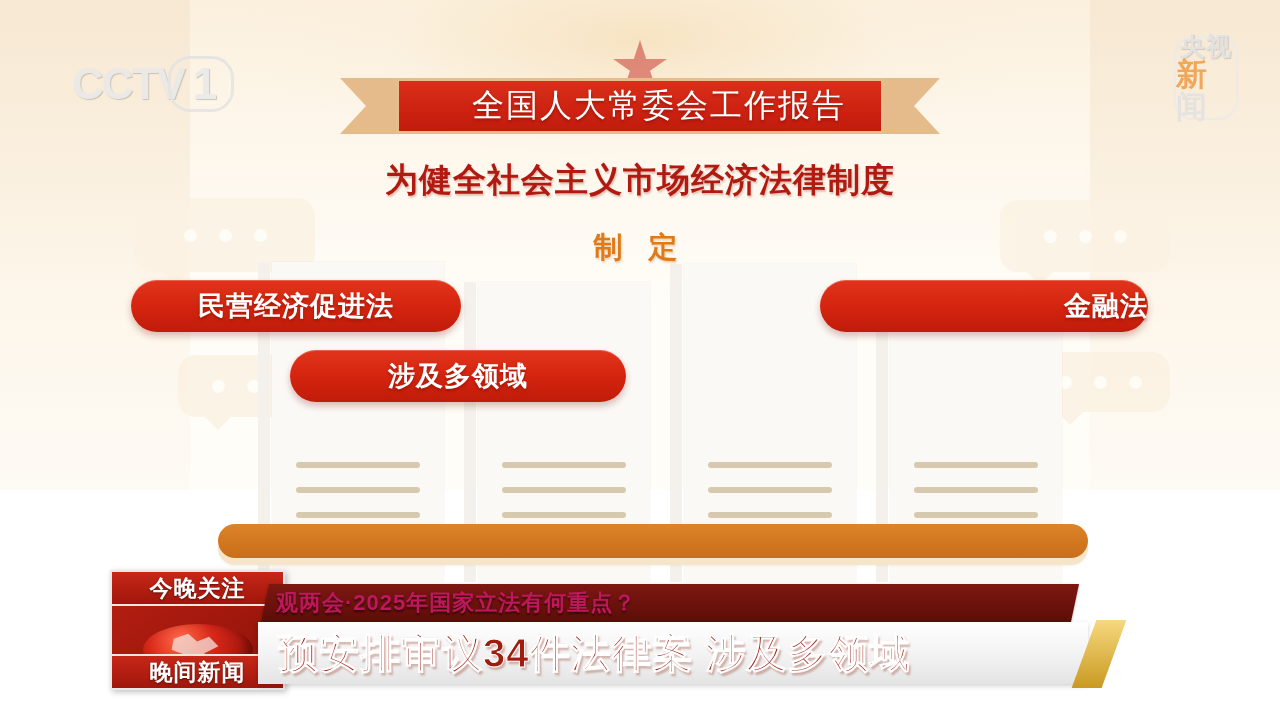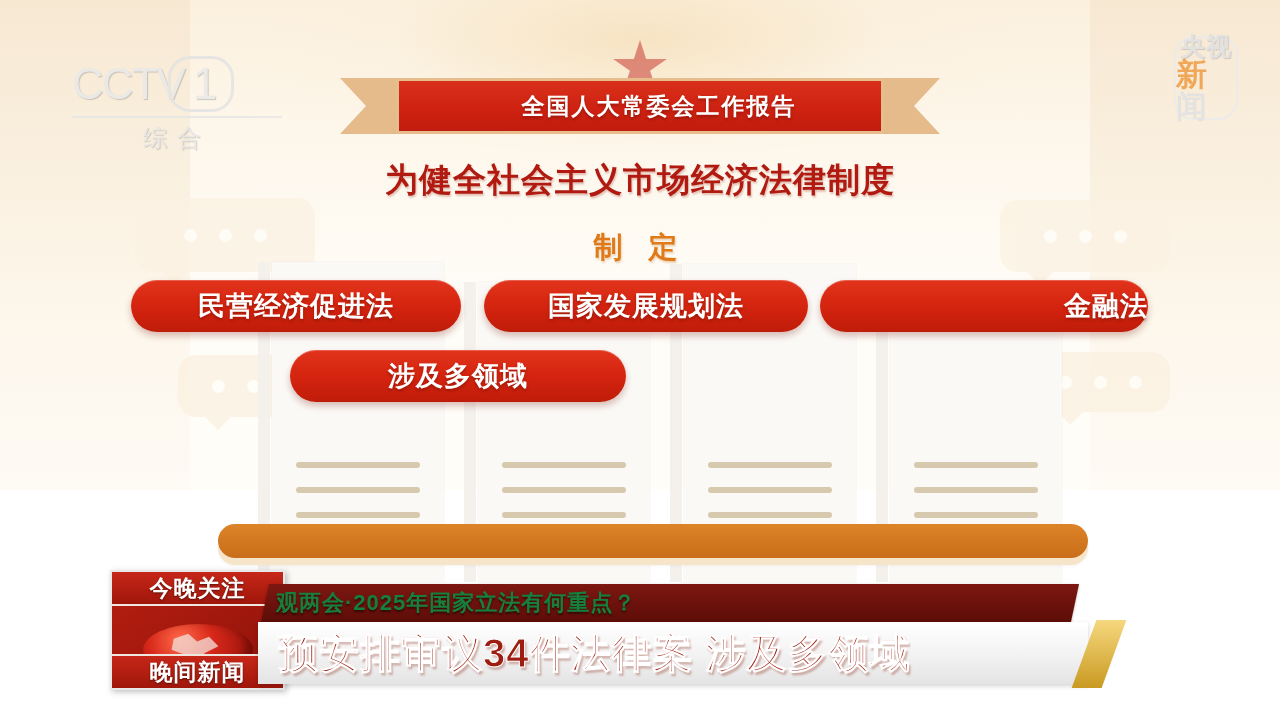--- a/index.html
+++ b/index.html
@@ -77,21 +77,21 @@
   }
   .ribbon .tail.l { left:0; clip-path:polygon(0 0,100% 0,100% 100%,0 100%,26px 50%); }
   .ribbon .tail.r { right:0; clip-path:polygon(0 0,100% 0,calc(100% - 26px) 50%,100% 100%,0 100%); }
   .ribbon .plate {
     position:absolute; left:56px; right:56px; top:0; bottom:0;
     background:linear-gradient(180deg,#d8301a 0%,#cf2212 55%,#c01c0d 100%);
     border:3px solid #e8bd8e;
     display:flex; align-items:center; justify-content:center;
   }
   .ribbon .plate span {
-    color:#fff; font-size:23px; font-weight:bold; letter-spacing:2px;
+    color:#fff; font-size:32px; font-weight:normal; letter-spacing:2px;
     text-shadow:0 2px 3px rgba(90,10,0,.45);
     margin-left:38px;
   }
 
   .subtitle {
     position:absolute; left:0; right:0; top:158px; text-align:center;
     color:#b01a10; font-size:33px; font-weight:bold; letter-spacing:1px;
     text-shadow:1px 2px 2px rgba(150,40,20,.28);
   }
   .enact {
@@ -108,21 +108,21 @@
     box-shadow:0 4px 7px rgba(120,25,10,.28), inset 0 1px 0 rgba(255,255,255,.22);
   }
   .pill span {
     color:#fff; font-size:27px; font-weight:bold; letter-spacing:1px;
     text-shadow:0 2px 3px rgba(110,15,0,.5);
   }
 
   
   .cctv-logo { position:absolute; left:72px; top:56px; width:210px; height:90px; opacity:.82; }
   .cctv-logo .mark {
-    color:#e9e9e9; font-size:44px; font-weight:normal; letter-spacing:-2px;
+    color:#e9e9e9; font-size:44px; font-weight:bold; letter-spacing:-2px;
     text-shadow:1px 1px 1px rgba(120,120,120,.45);
   }
   .cctv-logo .one {
     display:inline-block; border:3px solid #e3e3e3; border-radius:22px;
     padding:0 16px 0 22px; margin-left:-16px;
   }
   .cctv-logo .sub {
     margin-top:4px; padding-top:4px; border-top:2px solid #e6e6e6;
     color:#e6e6e6; font-size:24px; letter-spacing:10px; text-align:center;
     text-shadow:1px 1px 1px rgba(120,120,120,.4);
@@ -170,21 +170,21 @@
   }
 
   .lt-bar1 {
     position:absolute; left:265px; bottom:68px; width:810px; height:38px;
     background:linear-gradient(180deg,#7d1711 0%,#5d0d08 100%);
     transform:skewX(-12deg);
     box-shadow:0 1px 3px rgba(0,0,0,.3);
   }
   .lt-bar1-txt {
     position:absolute; left:276px; bottom:74px; width:800px; height:28px;
-    color:#15803d; font-size:22px; font-weight:bold; letter-spacing:1px;
+    color:#be185d; font-size:22px; font-weight:bold; letter-spacing:1px;
     text-shadow:0 2px 2px rgba(0,0,0,.5);
   }
 
   .lt-bar2 {
     position:absolute; left:258px; bottom:6px; width:830px; height:62px;
     background:linear-gradient(180deg,#ffffff 0%,#f2f2f2 55%,#e4e4e4 100%);
     box-shadow:0 2px 5px rgba(0,0,0,.18);
   }
   .lt-bar2:after {
     content:""; position:absolute; right:-26px; top:-2px; width:30px; height:68px;
@@ -271,21 +271,20 @@
         <i></i>
       </div>
   </div>
 
   <div class="shelf"></div>
 
   <div class="cctv-logo">
     <div class="mark">
       <span>CCTV</span><span class="one">1</span>
     </div>
-    <div class="sub">综合</div>
   </div>
 
   <div class="news-logo">
     <div class="r1">央视</div>
     <div class="r2">
       <em>新</em><b>闻</b>
     </div>
   </div>
 
   <div class="ribbon">
@@ -295,23 +294,20 @@
       <span>全国人大常委会工作报告</span>
     </div>
   </div>
 
   <div class="subtitle">为健全社会主义市场经济法律制度</div>
   <div class="enact">制 定</div>
 
   <div class="pill" style="left:131px; top:280px; width:330px;text-align:center;">
     <span>民营经济促进法</span>
   </div>
-  <div class="pill" style="left:484px; top:280px; width:324px;">
-    <span>国家发展规划法</span>
-  </div>
   <div class="pill" style="left:820px; top:280px; width:328px;justify-content:flex-end;">
     <span>金融法</span>
   </div>
 
   <div class="pill" style="left:290px; top:350px; width:336px;">
     <span>涉及多领域</span>
   </div>
 
   <div class="lt">
     <div class="lt-badge">

